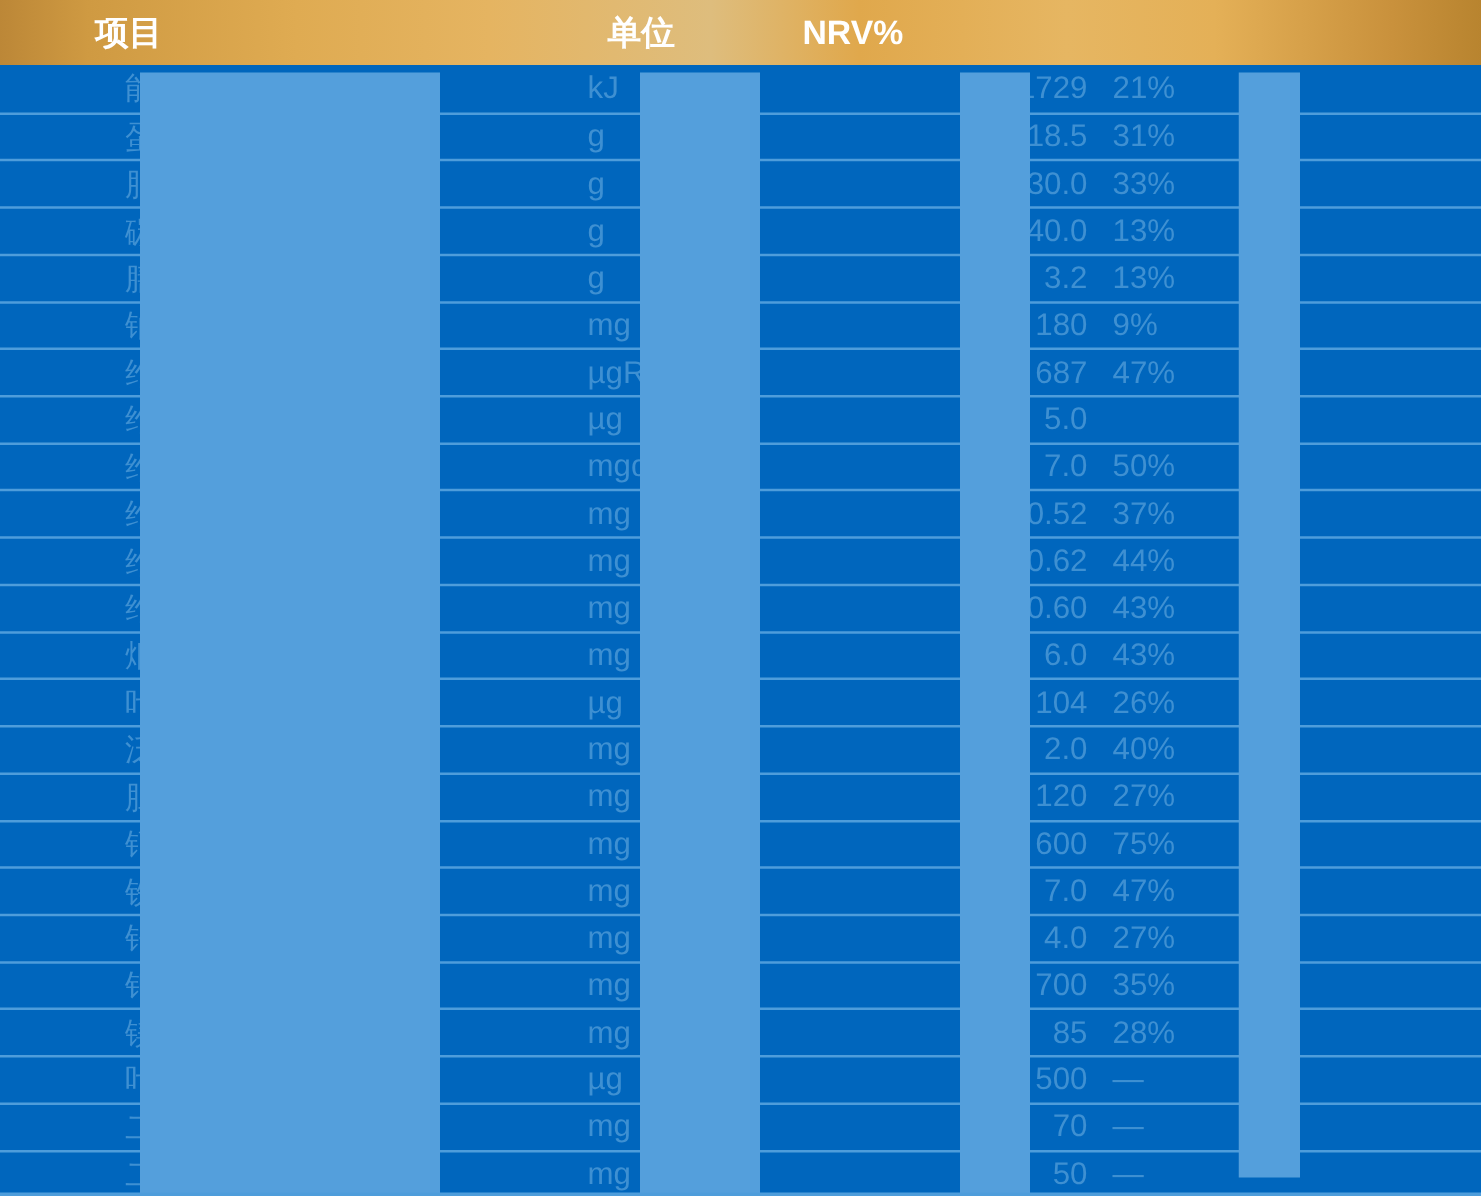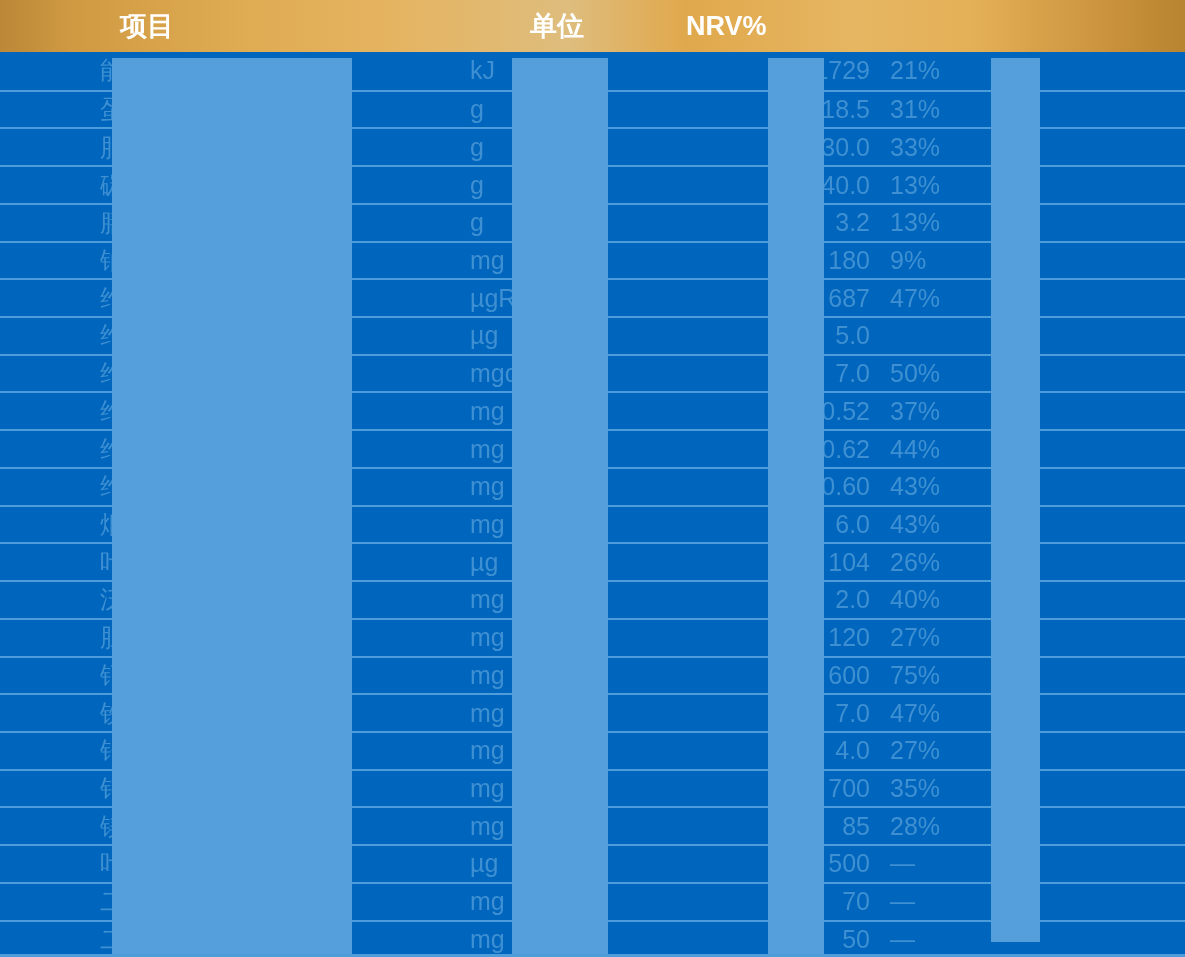--- a/index.html
+++ b/index.html
@@ -38,21 +38,21 @@
     box-sizing:border-box;
   }
   .th{
     color:#ffffff;
     font-size:27px;
     font-weight:bold;
     letter-spacing:0px;
     white-space:nowrap;
     box-sizing:border-box;
   }
-  .th-item{width:340px;padding-left:76px;margin-left:44px;}
+  .th-item{width:340px;padding-left:76px;}
   .th-unit{width:270px;padding-left:146px;}
   .th-per{width:260px;padding-left:140px;}
   .th-nrv{width:315px;padding-left:32px;}
 
   
   .tbody{
     flex:1 1 auto;
     position:relative;
     background:#0066bd;
   }

